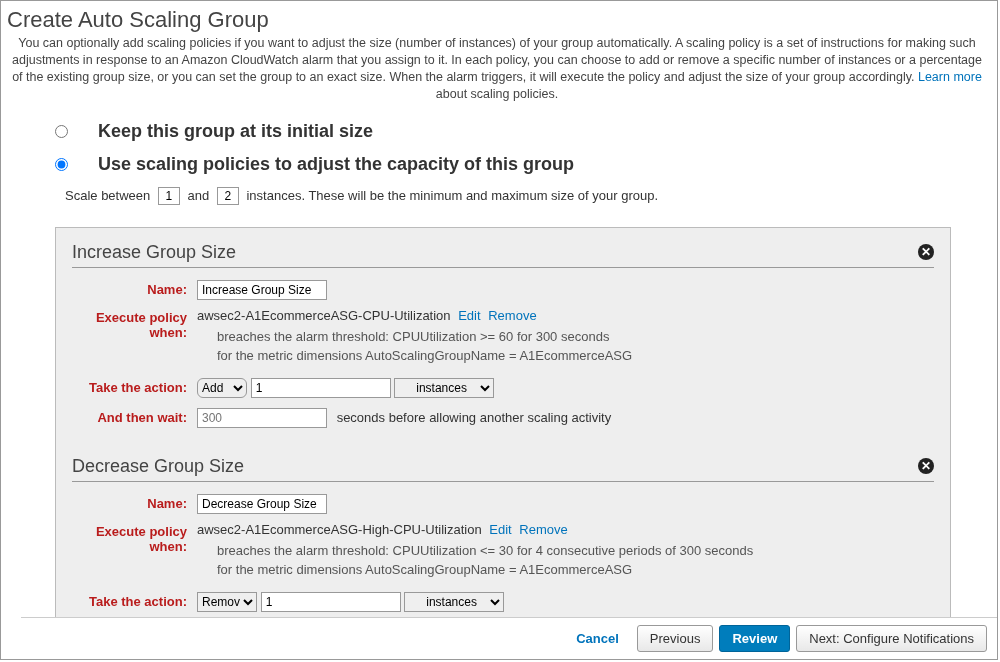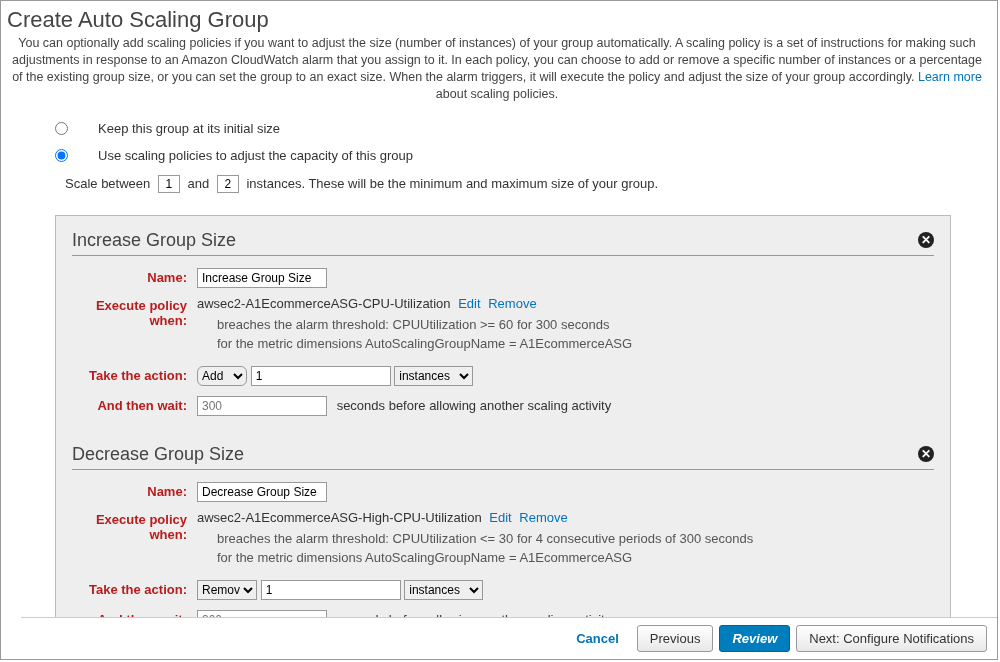--- a/index.html
+++ b/index.html
@@ -39,21 +39,21 @@
   text-align: center;
 }
 .desc a { color: #0073bb; text-decoration: none; }
 .radio-row {
   margin-left: 48px;
   margin-bottom: 12px;
   display: flex;
   align-items: center;
   gap: 6px;
 }
-.radio-row label { font-weight: normal; color: #333; font-size: 13px; padding-left: 24px; }
+.radio-row label { font-weight: bold; color: #333; font-size: 18px; padding-left: 24px; }
 .scale-row {
   margin-left: 58px;
   margin-bottom: 22px;
   font-size: 13px;
   color: #333;
 }
 .scale-row input {
   width: 22px;
   height: 18px;
   text-align: center;
@@ -128,21 +128,21 @@
 }
 .action-row select, .action-row input {
   border: 1px solid #999;
   height: 20px;
   font-size: 12px;
   vertical-align: middle;
 }
 .action-sel { width: 50px; border-radius: 6px; }
 .action-sel2 { width: 60px; }
 .action-num { width: 140px; padding: 1px 4px; }
-.action-unit { width: 79px; }
+.action-unit { width: 100px; padding-left: 17px; }
 .footer {
   position: absolute;
   bottom: 0; left: 0; right: 0;
   height: 42px;
   border-top: 1px solid #ccc;
   background: #fff;
   display: flex;
   justify-content: flex-end;
   align-items: center;
   gap: 6px;
@@ -156,21 +156,20 @@
   padding: 5px 12px;
   font-size: 13px;
   cursor: pointer;
   color: #333;
 }
 .btn-primary {
   background: #007dbc;
   border: 1px solid #006499;
   color: #fff;
   font-weight: bold;
-  font-style: italic;
 }
 .btn-link {
   border: none; background: none; color: #0073bb; font-weight: bold;
   padding: 5px 12px; cursor: pointer; font-size: 13px;
 }
 ::-webkit-scrollbar { width: 16px; }
 ::-webkit-scrollbar-track { background: #f2f2f2; }
 ::-webkit-scrollbar-thumb { background: #c4c4c4; border: 1px solid #aaa; }
 ::-webkit-scrollbar-button:single-button {
   background: #eee; height: 16px; border: 1px solid #aaa;

